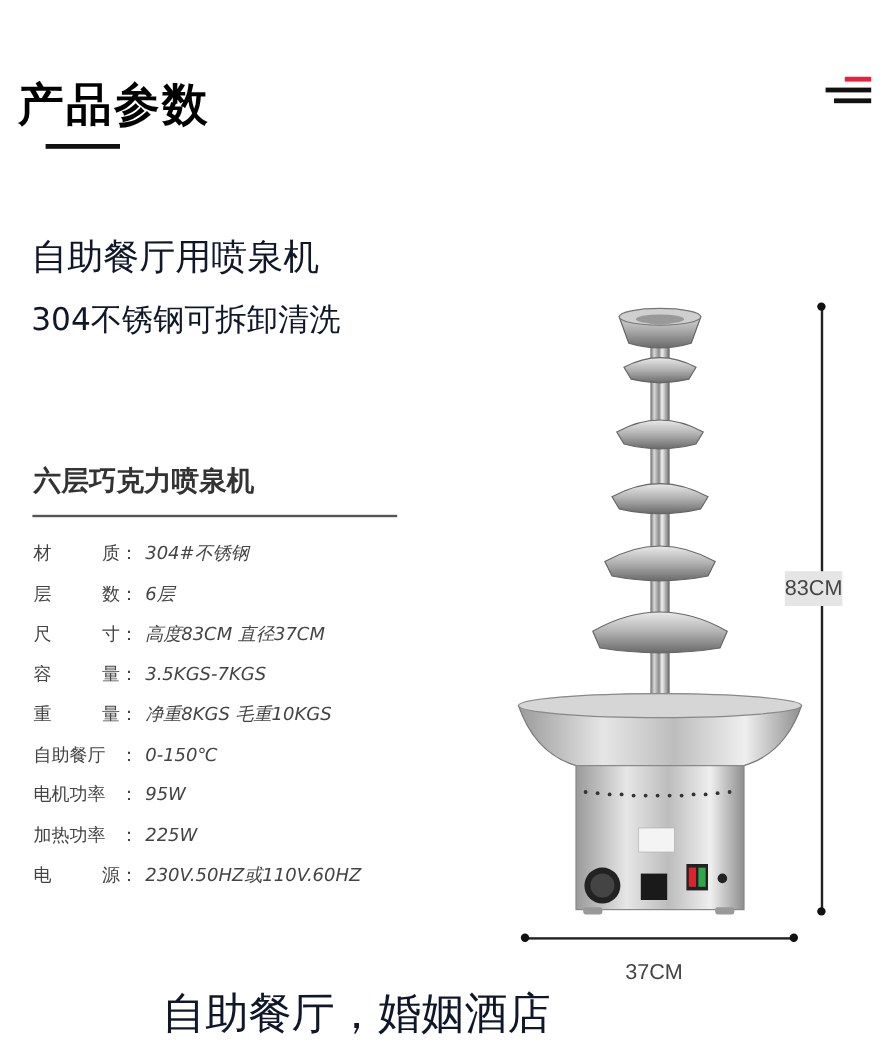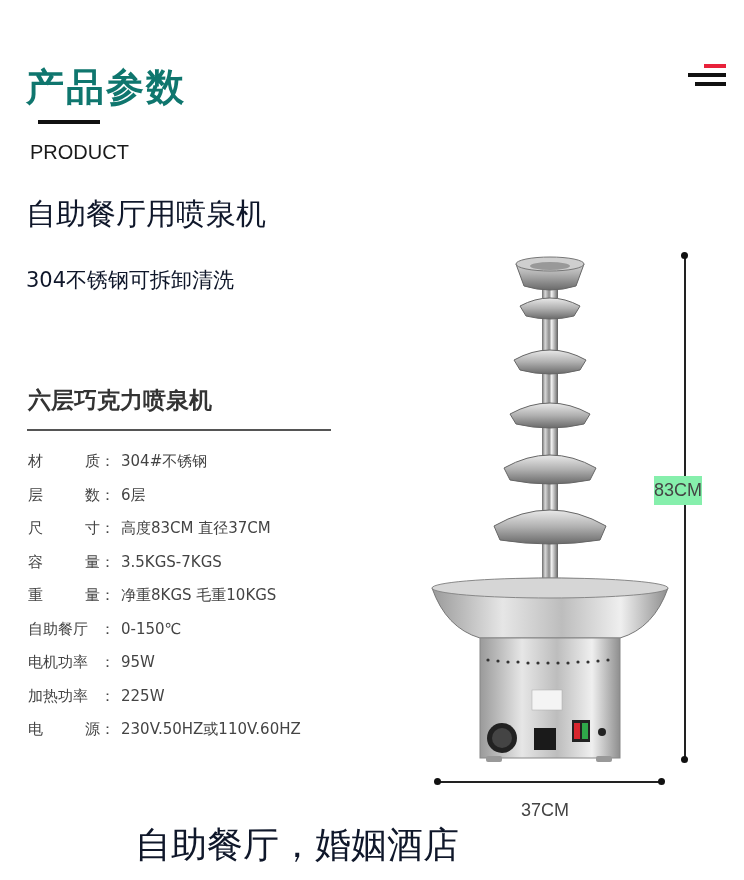--- a/index.html
+++ b/index.html
@@ -1,54 +1,53 @@
 <!DOCTYPE html>
 <html><head>
 <meta charset="utf-8">
 <style>
   * { margin: 0; padding: 0; box-sizing: border-box; }
   html, body { width: 744px; height: 880px; background: #ffffff; overflow: hidden; }
   body { position: relative; font-family: "DejaVu Sans", "Liberation Sans", sans-serif; color: #222; }
 
-  .title-cn { position: absolute; left: 26px; top: 62px; font-size: 38px; font-weight: bold; color: #0f766e; letter-spacing: 2px; }
+  .title-cn { position: absolute; left: 15px; top: 62px; font-size: 38px; font-weight: bold; color: #000000; letter-spacing: 2px; }
   .title-rule { position: absolute; left: 38px; top: 120px; width: 62px; height: 4px; background: #111; }
   .title-en { position: absolute; left: 30px; top: 140px; font-family: "Liberation Sans", sans-serif; font-size: 20px; line-height: 25px; color: #1a1a1a; }
 
   .menu-icon { position: absolute; left: 684px; top: 64px; width: 42px; height: 30px; }
   .menu-icon span { position: absolute; right: 0; height: 4px; display: block; }
 
   .red-line { position: absolute; left: 26px; font-size: 30px; color: #0f172a; white-space: nowrap; }
   .red1 { top: 194px; }
-  .red2 { top: 266px; font-size: 21px; }
+  .red2 { top: 249px; font-size: 26px; }
   .red3 { top: 785px; left: 135px; font-size: 36px; margin-top: 36px; }
 
   .product-name { position: absolute; left: 28px; top: 385px; font-size: 23px; font-weight: bold; color: #333; }
   .name-rule { position: absolute; left: 27px; top: 429px; width: 304px; height: 2px; background: #555; }
 
   .specs { position: absolute; left: 28px; top: 452px; }
   .spec-row { position: relative; height: 33.5px; font-size: 15px; color: #444; white-space: nowrap; }
   .spec-label { position: absolute; left: 0; width: 72px; display: flex; justify-content: space-between; }
   .spec-colon { position: absolute; left: 72px; }
-  .spec-value { position: absolute; left: 93px; font-family: "DejaVu Sans", sans-serif; }
+  .spec-value { position: absolute; left: 93px; font-family: "DejaVu Sans", sans-serif; font-style: italic; }
 
   .dim-v-line { position: absolute; left: 684px; top: 255px; width: 1.5px; height: 505px; background: #222; }
   .dim-dot { position: absolute; width: 7px; height: 7px; border-radius: 50%; background: #111; }
-  .dim-v-label { position: absolute; left: 654px; top: 476px; font-size: 18px; color: #444; background: #86efac; padding: 4px 0; font-family: "Liberation Sans", sans-serif; }
+  .dim-v-label { position: absolute; left: 654px; top: 476px; font-size: 18px; color: #444; background: #e5e5e5; padding: 4px 0; font-family: "Liberation Sans", sans-serif; }
   .dim-h-line { position: absolute; left: 437px; top: 781px; width: 224px; height: 1.5px; background: #222; }
   .dim-h-label { position: absolute; left: 521px; top: 800px; font-size: 18px; color: #444; font-family: "Liberation Sans", sans-serif; }
 
   .fountain { position: absolute; left: 430px; top: 250px; width: 240px; height: 530px; }
 </style>
 </head>
 <body>
 
 <div class="title-cn">产品参数</div>
 <div class="title-rule"></div>
 <div class="title-en">
-  <div>PRODUCT</div>
 </div>
 
 <div class="menu-icon">
   <span style="top:0; width:22px; background:#e8213a;"></span>
   <span style="top:9px; width:38px; background:#111;"></span>
   <span style="top:18px; width:31px; background:#111;"></span>
 </div>
 
 <div class="red-line red1">自助餐厅用喷泉机</div>
 <div class="red-line red2">304不锈钢可拆卸清洗</div>

